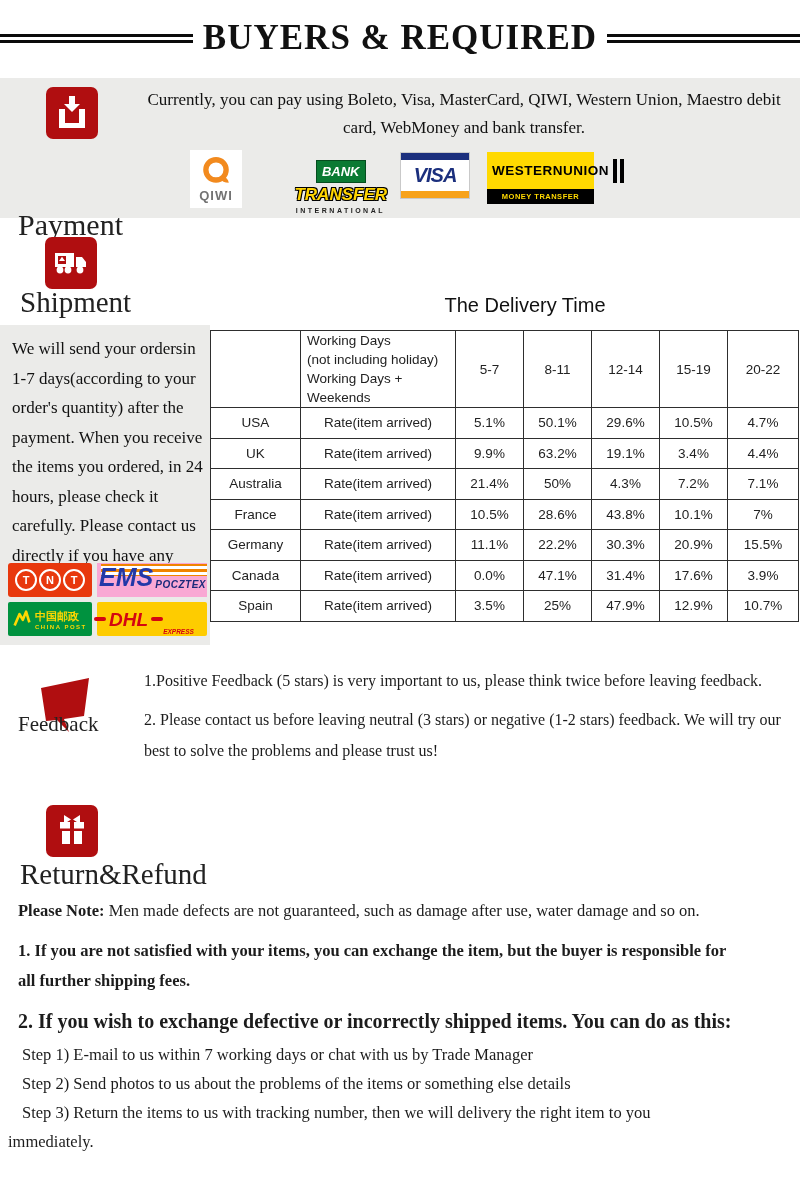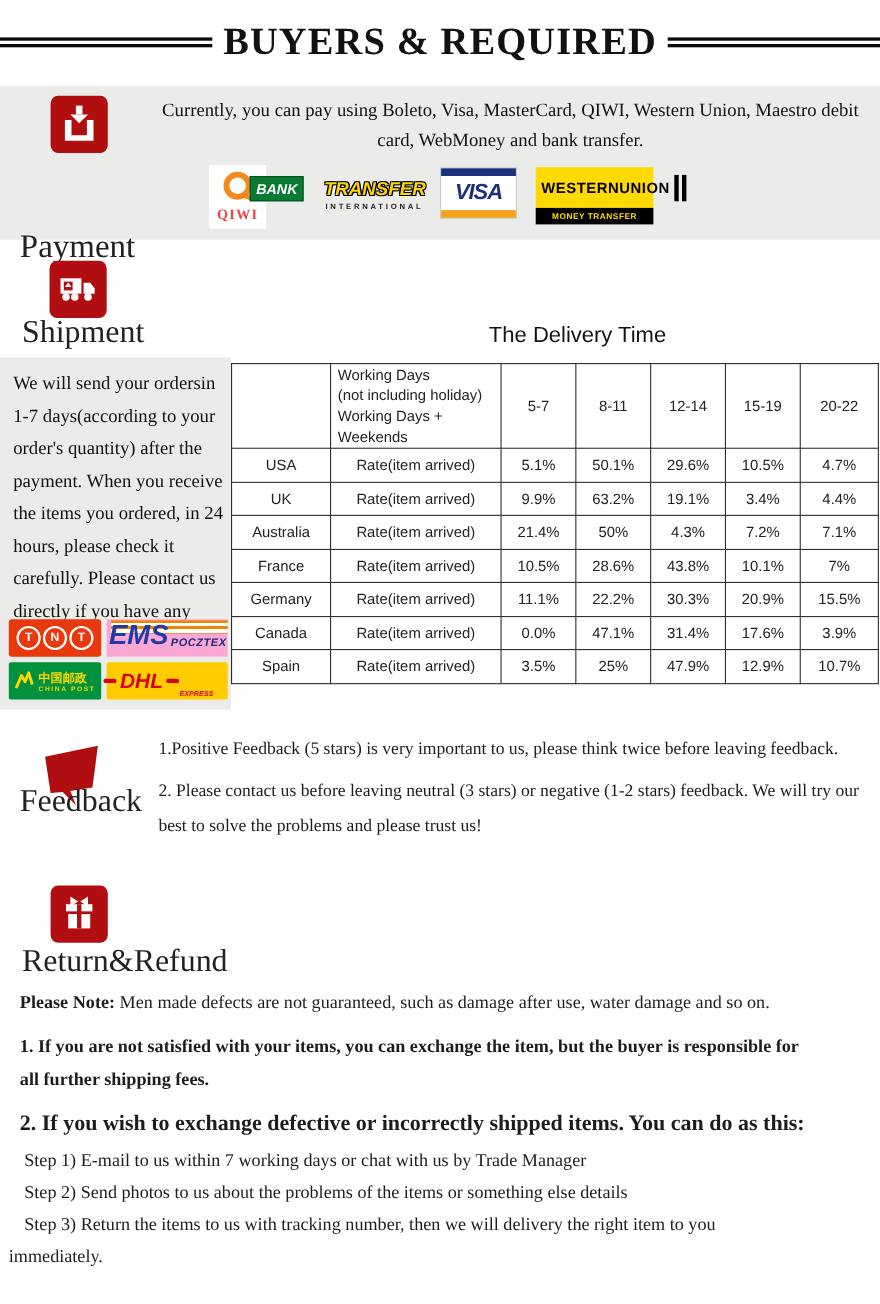--- a/index.html
+++ b/index.html
@@ -18,24 +18,24 @@
                border-radius:7px; display:flex; align-items:center; justify-content:center; }
   .sec-label { position:absolute; font-size:30px; color:#222; }
 
   
   .pay-box { position:absolute; left:0; top:78px; width:800px; height:140px; background:#ebebe9; }
   .pay-desc { position:absolute; left:140px; top:8px; width:648px; font-size:17px;
               line-height:28px; text-align:center; color:#111; }
   .logo { position:absolute; }
   .qiwi { left:190px; top:72px; width:52px; height:58px; background:#fff; display:flex;
           flex-direction:column; align-items:center; justify-content:center; }
-  .qiwi-word { font-family:Liberation Serif, serif; font-weight:800; font-size:13px;
-               color:#ef4444; letter-spacing:1px; }
+  .qiwi-word { font-family:Liberation Sans, sans-serif; font-weight:800; font-size:13px;
+               color:#737373; letter-spacing:1px; }
   .bt { left:255px; top:82px; width:132px; display:flex; flex-direction:column; align-items:flex-end; }
-  .bt-row { display:flex; align-items:center; gap:18px; }
+  .bt-row { display:flex; align-items:center; gap:2px;flex-direction:column; }
   .bt-bank { background:#0a7a33; color:#fff; font:italic 800 13px "Liberation Sans", sans-serif;
              padding:3px 5px; border:1px solid #054d1f; }
   .bt-transfer { font:italic 900 17px "Liberation Sans", sans-serif; color:#ffd400;
                  text-shadow:1px 1px 0 #000,-1px 1px 0 #000,1px -1px 0 #000,-1px -1px 0 #000; }
   .bt-intl { font:700 7px "Liberation Sans", sans-serif; letter-spacing:2.5px; color:#222; margin:2px 2px 0 0; }
   .visa { left:400px; top:74px; width:70px; height:47px; background:#fff; border:1px solid #c9c9c9;
           display:flex; flex-direction:column; }
   .visa-band { height:7px; background:#1b2f7d; }
   .visa-band.orange { background:#f7a21b; }
   .visa-word { flex:1; display:flex; align-items:center; justify-content:center;
@@ -301,21 +301,21 @@
       <td>47.9%</td>
       <td>12.9%</td>
       <td>10.7%</td>
     </tr>
   </tbody>
     </table>
 
   <svg class="fb-icon" width="56" height="62" viewBox="0 0 56 62">
     <polygon points="3,12 51,2 46,40 26,43 31,56 19,44 8,45" fill="#b00e10"></polygon>
   </svg>
-  <div class="sec-label" style="left:18px; top:712px; font-size:29px;">Feedback</div>
+  <div class="sec-label" style="left:18px; top:712px; font-size:21px;">Feedback</div>
   <div class="fb-p1">1.Positive Feedback (5 stars) is very important to us, please think twice before leaving feedback.</div>
   <div class="fb-p2">2. Please contact us before leaving neutral (3 stars) or negative  (1-2 stars) feedback. We will try our best to solve the problems and please trust us!</div>
 
   <div class="icon-tile" style="left:46px; top:805px;">
     <svg width="40" height="40" viewBox="0 0 40 40">
       <polygon points="12,4 19,8.5 12,13" fill="#fff"></polygon>
       <polygon points="28,4 21,8.5 28,13" fill="#fff"></polygon>
       <rect x="8" y="11" width="24" height="6.5" fill="#fff"></rect>
       <rect x="10" y="20" width="20" height="13" fill="#fff"></rect>
       <rect x="18" y="11" width="4" height="22" fill="#b00e10"></rect>

